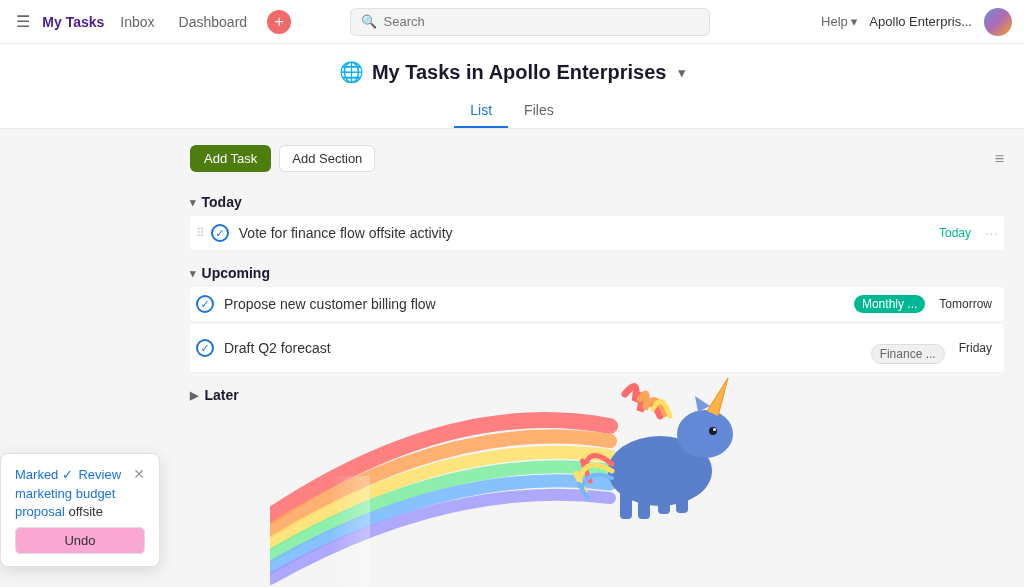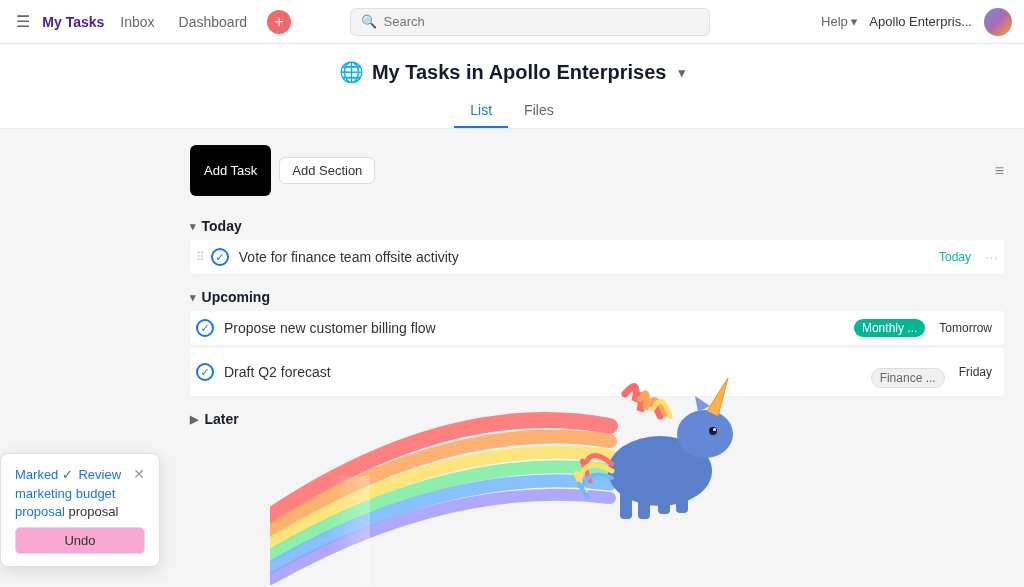--- a/index.html
+++ b/index.html
@@ -35,21 +35,21 @@
     .page-tab { padding: 8px 16px; font-size: 14px; color: #666; cursor: pointer; border-bottom: 2px solid transparent; }
     .page-tab.active { color: #1a73e8; border-bottom: 2px solid #1a73e8; font-weight: 500; }
 
     
     .main-content { display: flex; background: #f5f5f5; height: calc(587px - 44px - 56px); }
     .sidebar { width: 170px; flex-shrink: 0; }
     .content-area { flex: 1; padding: 16px 20px; overflow-y: auto; position: relative; }
 
     
     .toolbar { display: flex; align-items: center; gap: 8px; margin-bottom: 16px; }
-    .btn-add-task { background: #000000; color: #fff; border: none; border-radius: 6px; padding: 18px 14px; font-size: 13px; font-weight: 500; cursor: pointer; }
+    .btn-add-task { background: #4d7c0f; color: #fff; border: none; border-radius: 6px; padding: 6px 14px; font-size: 13px; font-weight: 500; cursor: pointer; }
     .btn-add-section { background: #fff; color: #333; border: 1px solid #ddd; border-radius: 6px; padding: 5px 12px; font-size: 13px; cursor: pointer; }
     .toolbar-filter { margin-left: auto; color: #888; cursor: pointer; font-size: 16px; }
 
     
     .section { margin-bottom: 8px; }
     .section-header { display: flex; align-items: center; gap: 6px; padding: 6px 0; font-weight: 600; font-size: 14px; color: #1a1a2e; cursor: pointer; }
     .section-arrow { font-size: 11px; color: #666; }
 
     
     .task-row { display: flex; align-items: center; padding: 8px 6px; border-bottom: 1px solid #f0f0f0; background: #fff; border-radius: 4px; margin-bottom: 2px; position: relative; }
@@ -136,21 +136,21 @@
     <div class="section">
       <div class="section-header">
         <span class="section-arrow">▾</span>
         <span>Today</span>
       </div>
       <div class="task-row">
         <span class="task-drag">⠿</span>
         <div class="task-check">
           <span class="checkmark">✓</span>
         </div>
-        <span class="task-name">Vote for finance team offsite activity</span>
+        <span class="task-name">Vote for finance flow offsite activity</span>
         <div class="task-meta">
           <span class="task-date date-today">Today</span>
           <span class="task-row-actions">⋯</span>
         </div>
       </div>
     </div>
 
     <div class="section">
       <div class="section-header">
         <span class="section-arrow">▾</span>
@@ -237,18 +237,18 @@
     </div>
 
   </div>
 </div>
 
 <div class="toast">
   <div class="toast-top">
     <div class="toast-text">
       <span class="toast-check">Marked ✓</span>
       <a href="#">Review marketing budget proposal</a>
-      <span>proposal</span>
+      <span>offsite</span>
     </div>
     <span class="toast-close">✕</span>
   </div>
   <button class="btn-undo">Undo</button>
 </div>
 
 </body></html>

